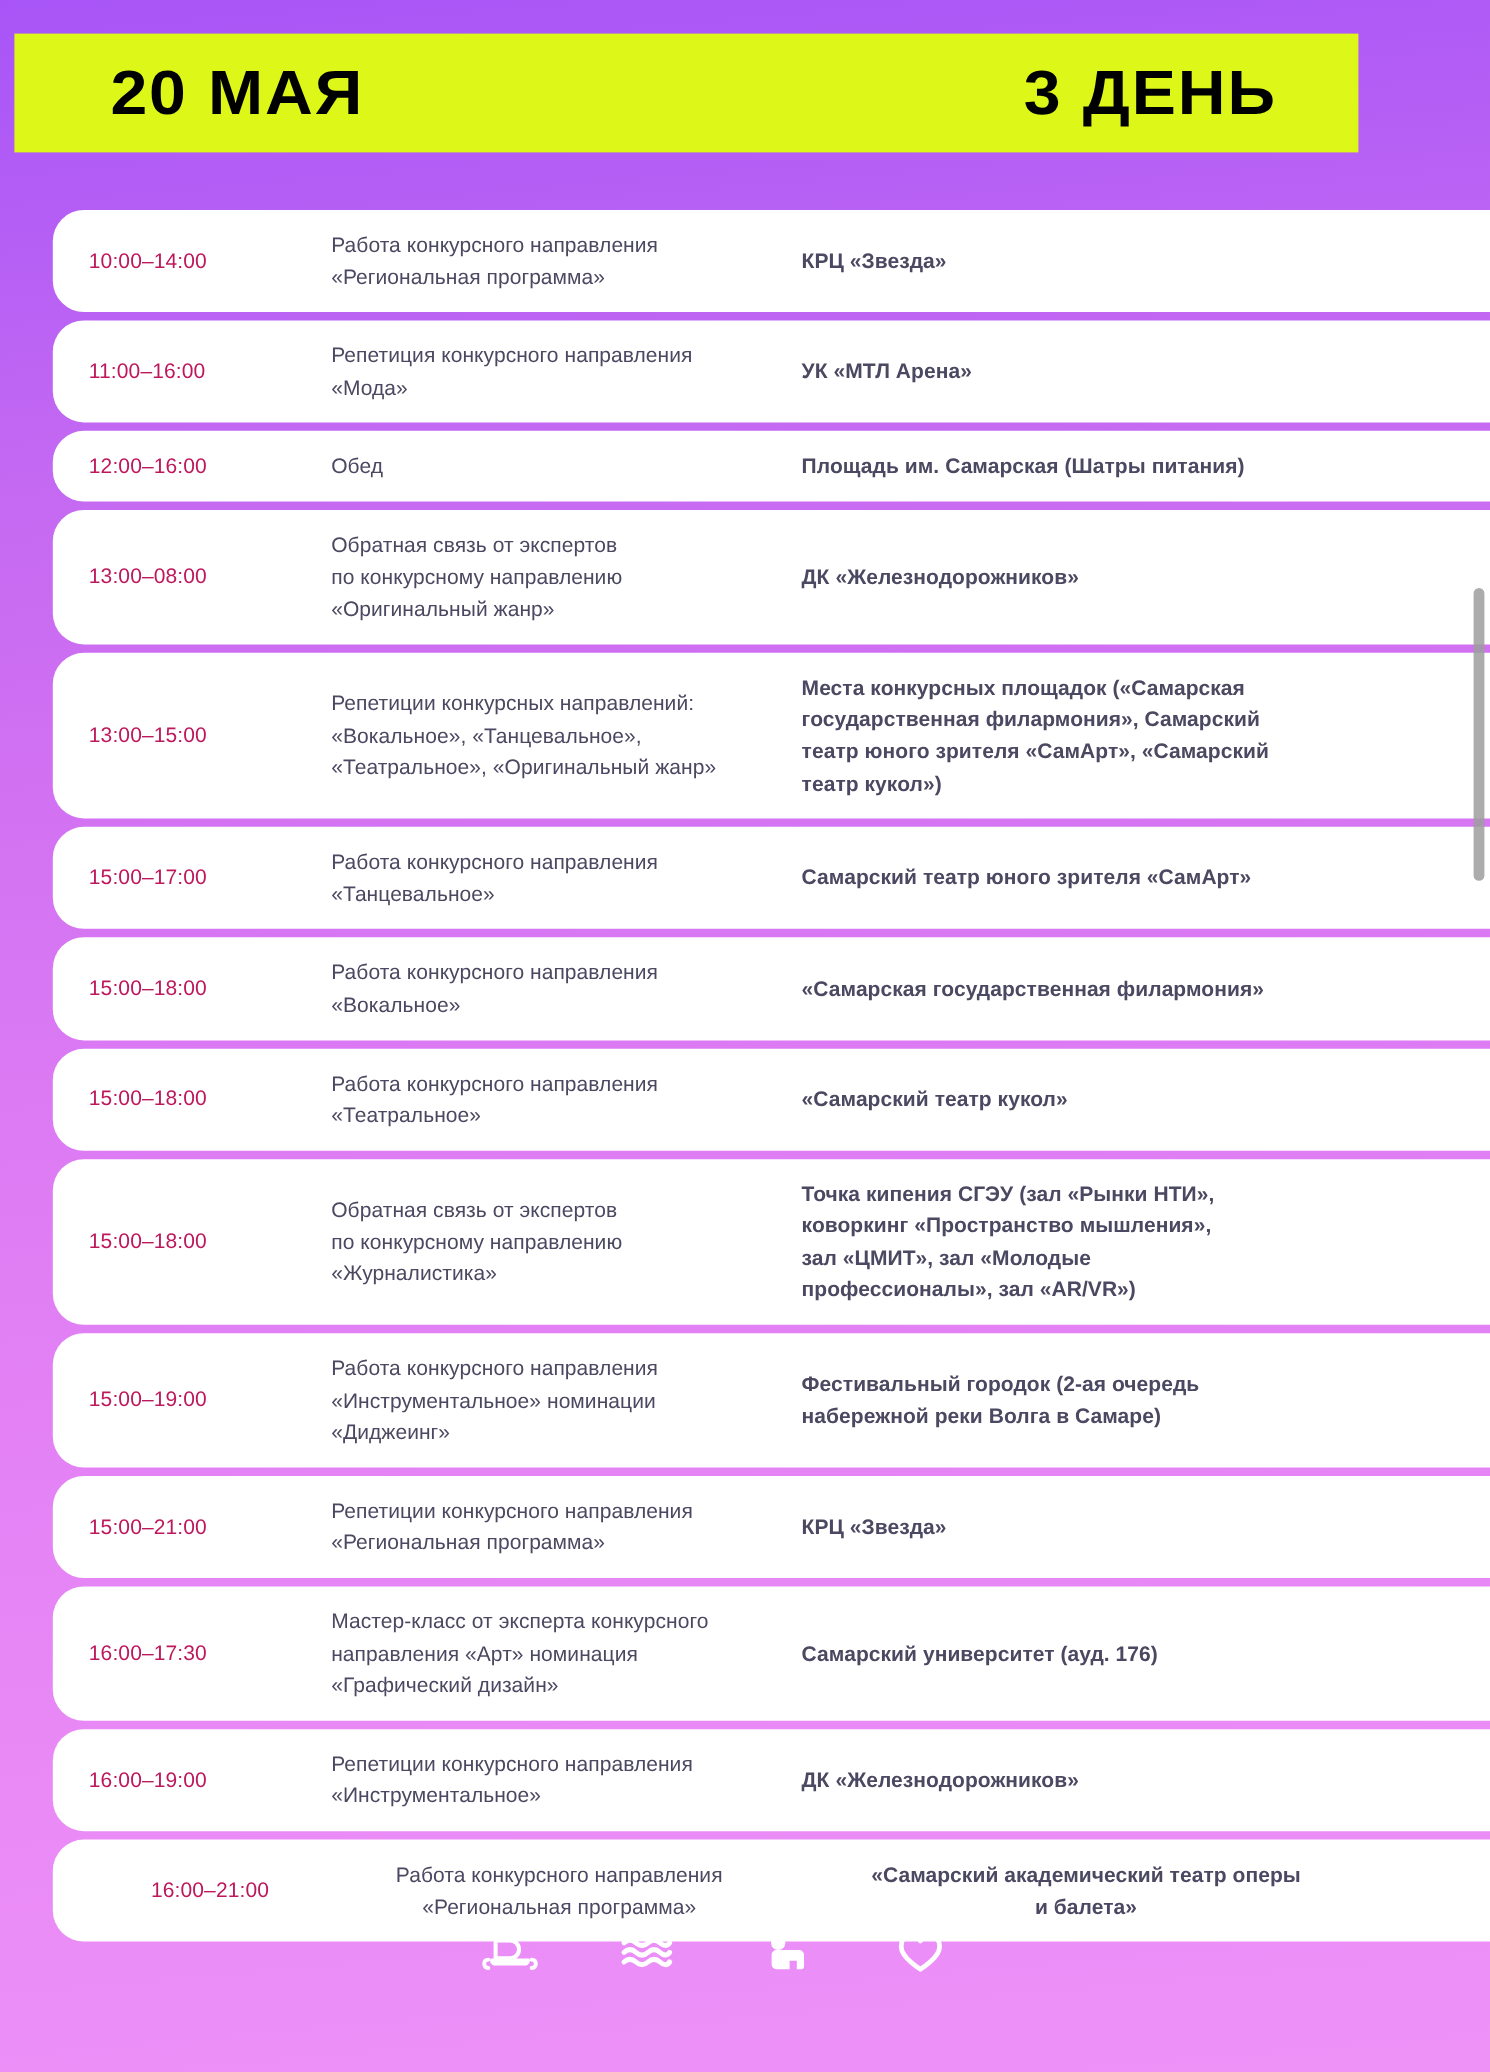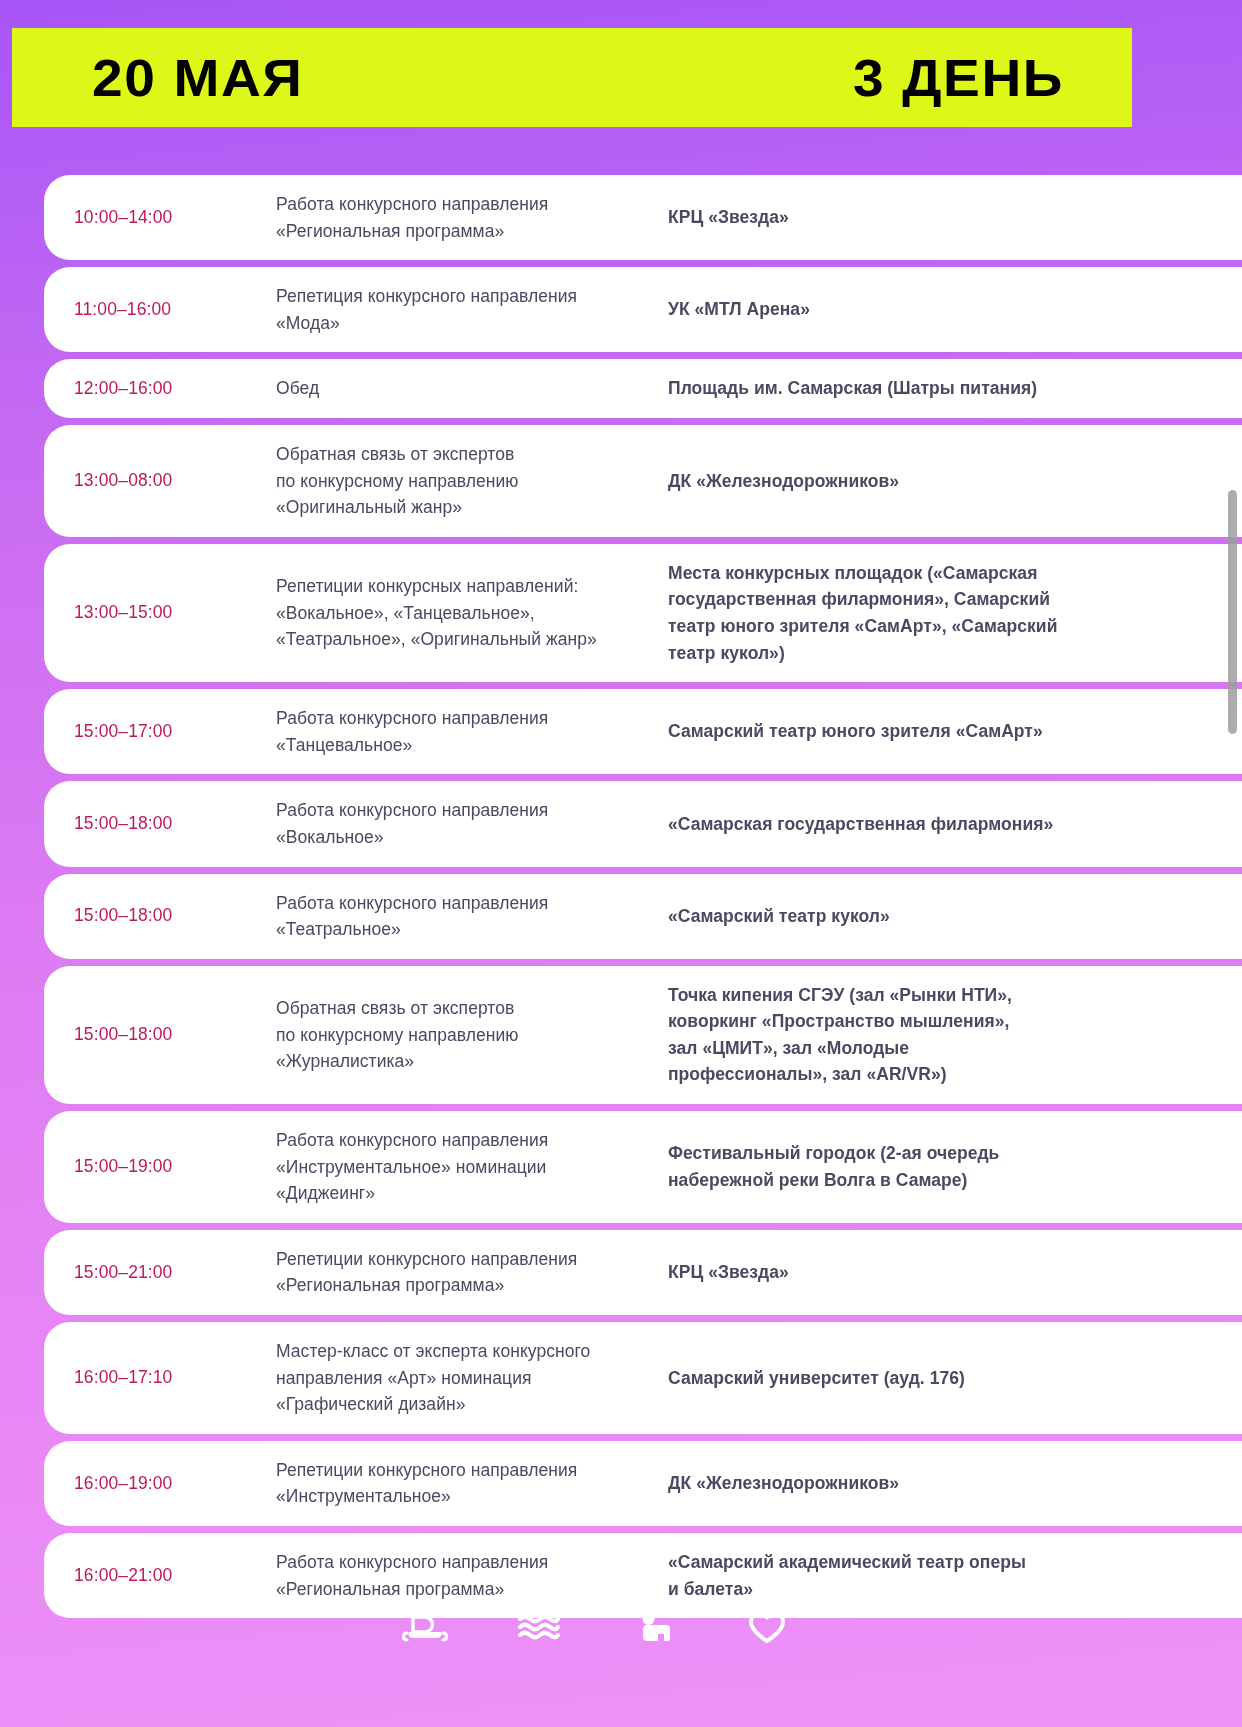--- a/index.html
+++ b/index.html
@@ -80,21 +80,21 @@
     position: relative;
     background: #ffffff;
     border-top-left-radius: 26px;
     border-bottom-left-radius: 26px;
     display: flex;
     align-items: center;
     box-sizing: border-box;
     padding: 16px 0 16px 30px;
     margin-bottom: 7px;
   }
-  .row:last-child { margin-bottom: 0; }
+  .row:last-child { margin-bottom: 0; text-align: center; }
 
   .cell-time {
     width: 202px;
     flex: 0 0 202px;
     font-size: 17.5px;
     color: #be185d;
     line-height: 1.45;
     letter-spacing: 0.1px;
   }
   .cell-title {
@@ -222,21 +222,21 @@
         <div class="cell-time">15:00–19:00</div>
         <div class="cell-title">Работа конкурсного направления<br>«Инструментальное» номинации<br>«Диджеинг»</div>
         <div class="cell-venue">Фестивальный городок (2-ая очередь<br>набережной реки Волга в Самаре)</div>
       </div>
       <div class="row">
         <div class="cell-time">15:00–21:00</div>
         <div class="cell-title">Репетиции конкурсного направления<br>«Региональная программа»</div>
         <div class="cell-venue">КРЦ «Звезда»</div>
       </div>
       <div class="row">
-        <div class="cell-time">16:00–17:10</div>
+        <div class="cell-time">16:00–17:30</div>
         <div class="cell-title">Мастер-класс от эксперта конкурсного<br>направления «Арт» номинация<br>«Графический дизайн»</div>
         <div class="cell-venue">Самарский университет (ауд. 176)</div>
       </div>
       <div class="row">
         <div class="cell-time">16:00–19:00</div>
         <div class="cell-title">Репетиции конкурсного направления<br>«Инструментальное»</div>
         <div class="cell-venue">ДК «Железнодорожников»</div>
       </div>
       <div class="row">
         <div class="cell-time">16:00–21:00</div>

